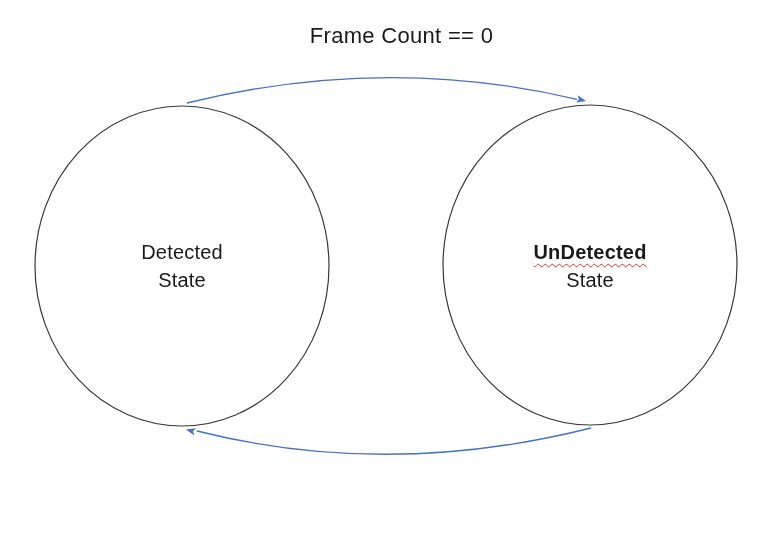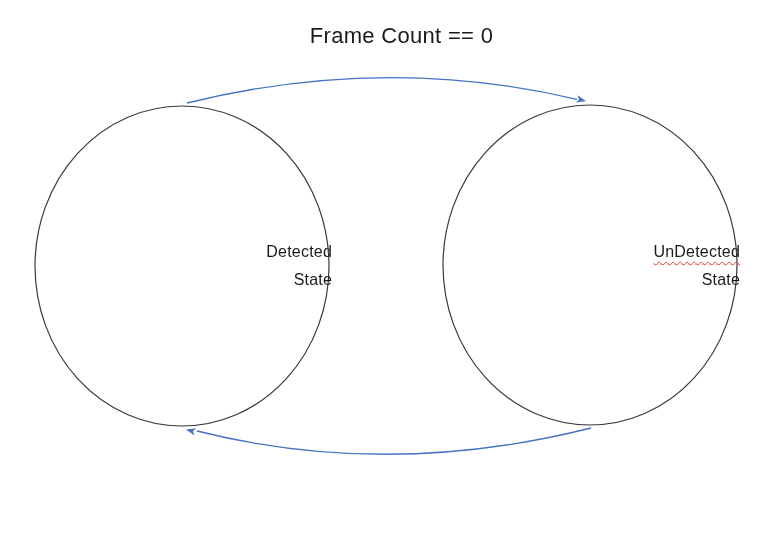--- a/index.html
+++ b/index.html
@@ -21,35 +21,36 @@
     font-size: 22px;
     line-height: 24px;
     letter-spacing: 0.3px;
     white-space: nowrap;
   }
   .edge-label.top { top: 24px; }
   .edge-label.bottom { top: 482px; }
   .state-label {
     position: absolute;
     width: 300px;
-    text-align: right;
-    font-size: 16px;
+    text-align: center;
+    font-size: 20px;
     line-height: 28px;
     letter-spacing: 0.2px;
   }
   .state-label.left  { left: 32px;  top: 238px; }  
   .state-label.right { left: 440px; top: 238px; }  
   .state-label span { display: block; }
   .misspelled > .line1 {
     text-decoration-line: underline;
     text-decoration-style: wavy;
     text-decoration-color: #e5352c;
     text-decoration-thickness: 1px;
     text-underline-offset: 4px;
     text-decoration-skip-ink: none;
+    font-weight: bold;
   }
 </style>
 </head>
 <body>
 
 <div class="canvas">
 
   <svg class="diagram-svg" width="769" height="549" viewBox="0 0 769 549">
 
     <ellipse cx="182" cy="266" rx="147" ry="160" fill="#ffffff" stroke="#383838" stroke-width="1.2"></ellipse>

